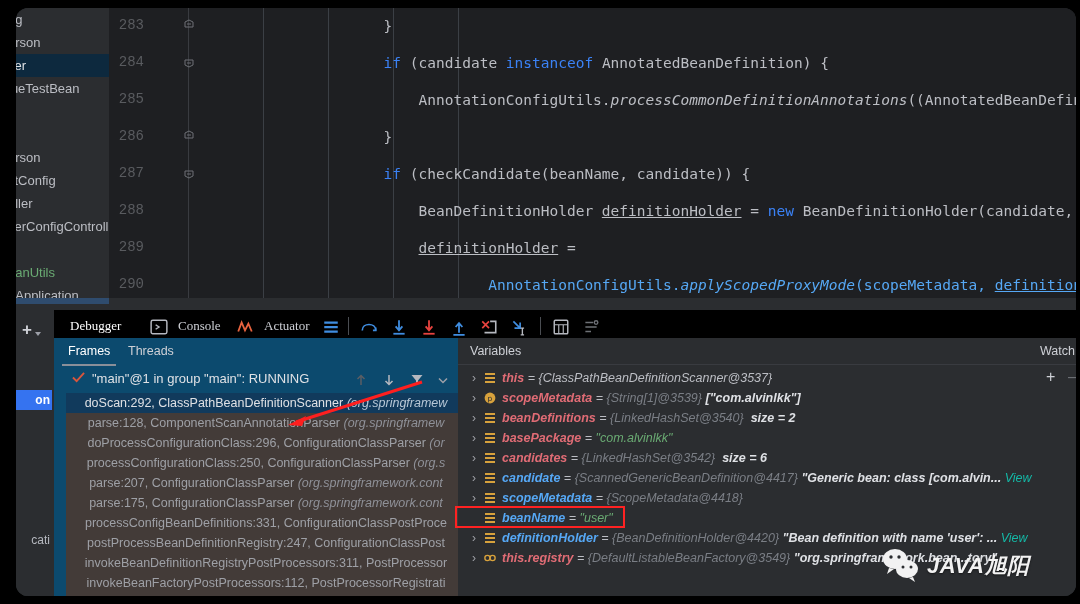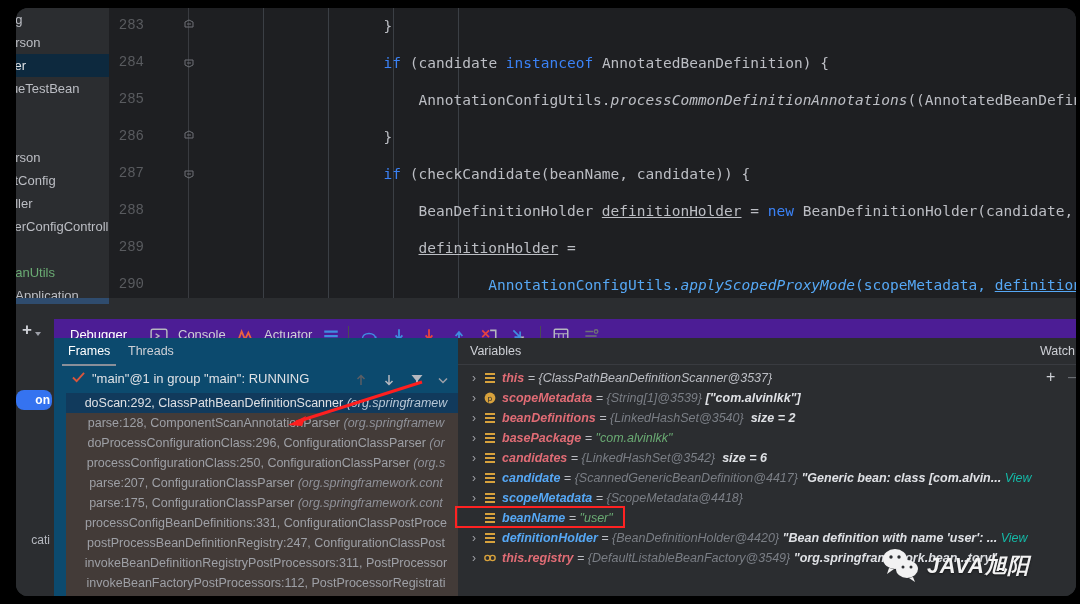--- a/index.html
+++ b/index.html
@@ -49,27 +49,27 @@
   .toolwin{position:absolute;left:0;top:298px;width:1060px;height:290px;background:#2b2d30;}
 
   
   .runstrip{position:absolute;left:0;top:0;width:38px;height:290px;background:#2b2d30;}
   .plus-btn{position:absolute;left:6px;top:14px;color:#ced0d6;font-size:17px;font-weight:600;}
   .plus-caret{position:absolute;left:19px;top:26px;width:0;height:0;
               border-left:3.5px solid transparent;border-right:3.5px solid transparent;
               border-top:4px solid #9da0a8;}
   .run-tab-on{position:absolute;left:0px;top:84px;width:36px;height:20px;background:#3573f0;
               color:#fff;font-size:12px;font-weight:700;line-height:20px;text-align:right;
-              padding-right:2px;box-sizing:border-box;overflow:hidden;border-radius:8px;}
+              padding-right:2px;box-sizing:border-box;overflow:hidden;}
   .run-tab-off{position:absolute;left:0px;top:224px;width:36px;height:20px;
                color:#b5b8bf;font-size:12px;line-height:20px;text-align:right;
                padding-right:2px;box-sizing:border-box;overflow:hidden;}
 
   
-  .dbgbar{position:absolute;left:38px;top:13px;width:1022px;height:32px;background:#4c1d95;}
+  .dbgbar{position:absolute;left:38px;top:4px;width:1022px;height:32px;background:#000000;font-family:Liberation Serif, serif;}
   .tab{position:absolute;top:0;height:32px;line-height:32px;font-size:13px;color:#ced0d6;
        padding:0 8px;box-sizing:border-box;cursor:default;}
   .tab.active{color:#fff;border-bottom:2px solid #8a8f99;}
   .tbtn{position:absolute;top:8px;width:18px;height:18px;}
   .sep{position:absolute;top:7px;width:1px;height:18px;background:#4a4d52;}
 
   
   .framespanel{position:absolute;left:38px;top:32px;width:404px;height:258px;background:#0c4a6e;text-align:center;}
   .subtab{position:absolute;top:0;height:26px;line-height:26px;font-size:12.5px;color:#ced0d6;padding:0 6px;}
   .subtab.active{color:#fff;border-bottom:2px solid #8a8f99;}

